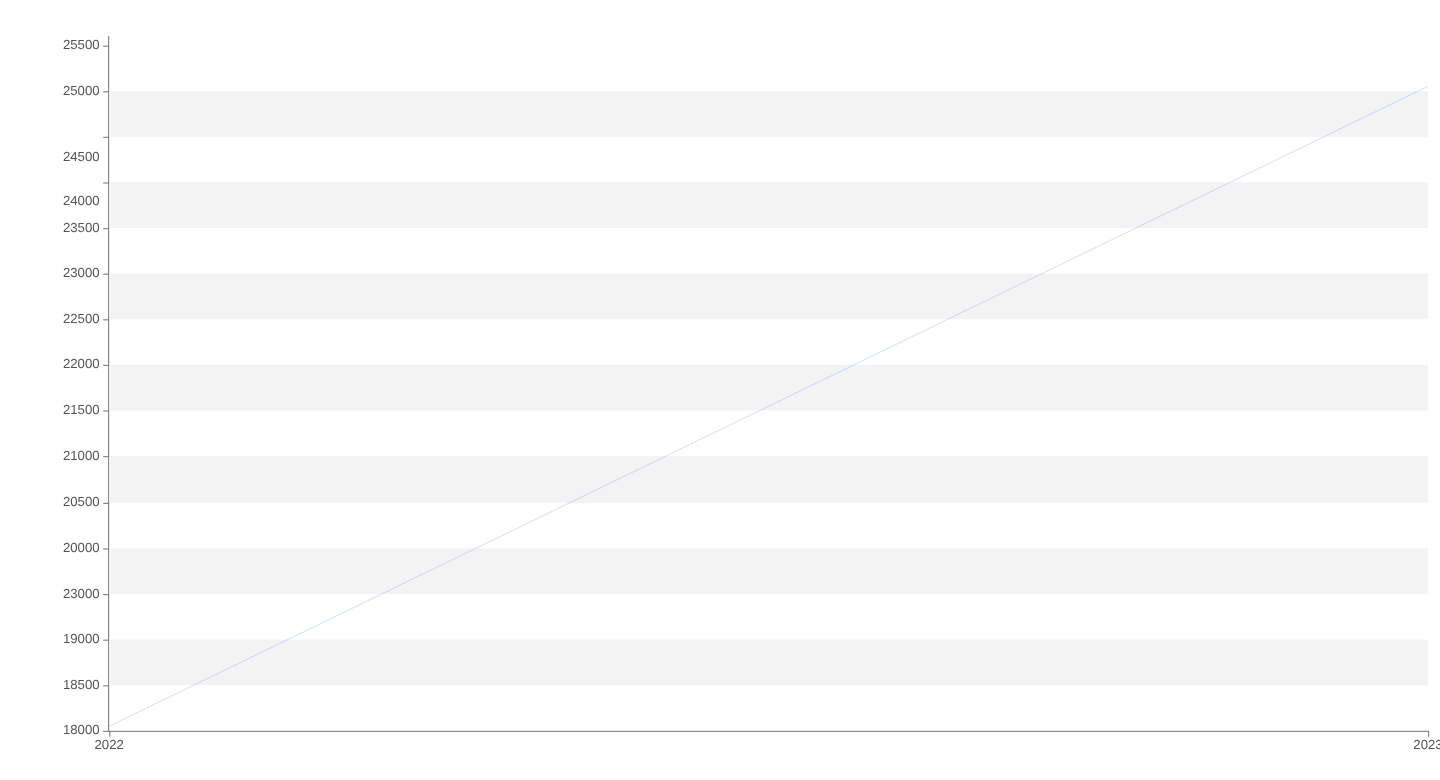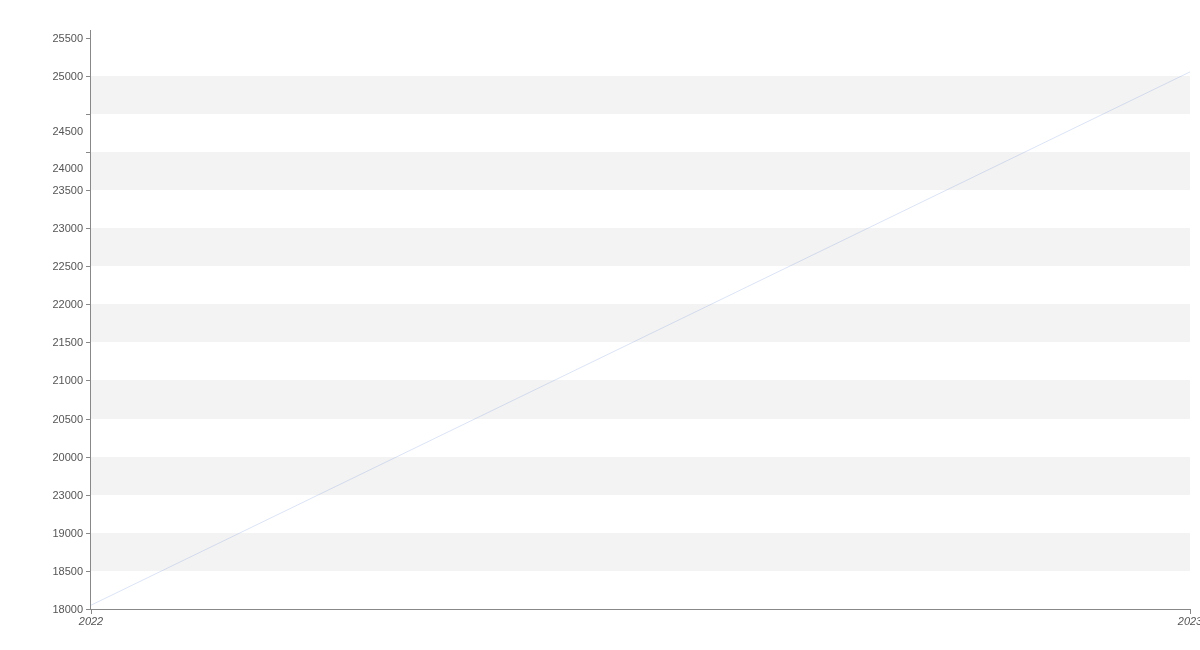--- a/index.html
+++ b/index.html
@@ -54,21 +54,20 @@
       height: 1px;
       background: #888;
     }
     .x-tick-label {
       position: absolute;
       top: 100%;
       padding-top: 6px;
       font-size: 11px;
       color: #555;
       transform: translateX(-50%);
-      font-style: italic;
     }
     .x-tick-mark {
       position: absolute;
       bottom: -5px;
       width: 1px;
       height: 5px;
       background: #888;
     }
     svg.line-layer {
       position: absolute;

